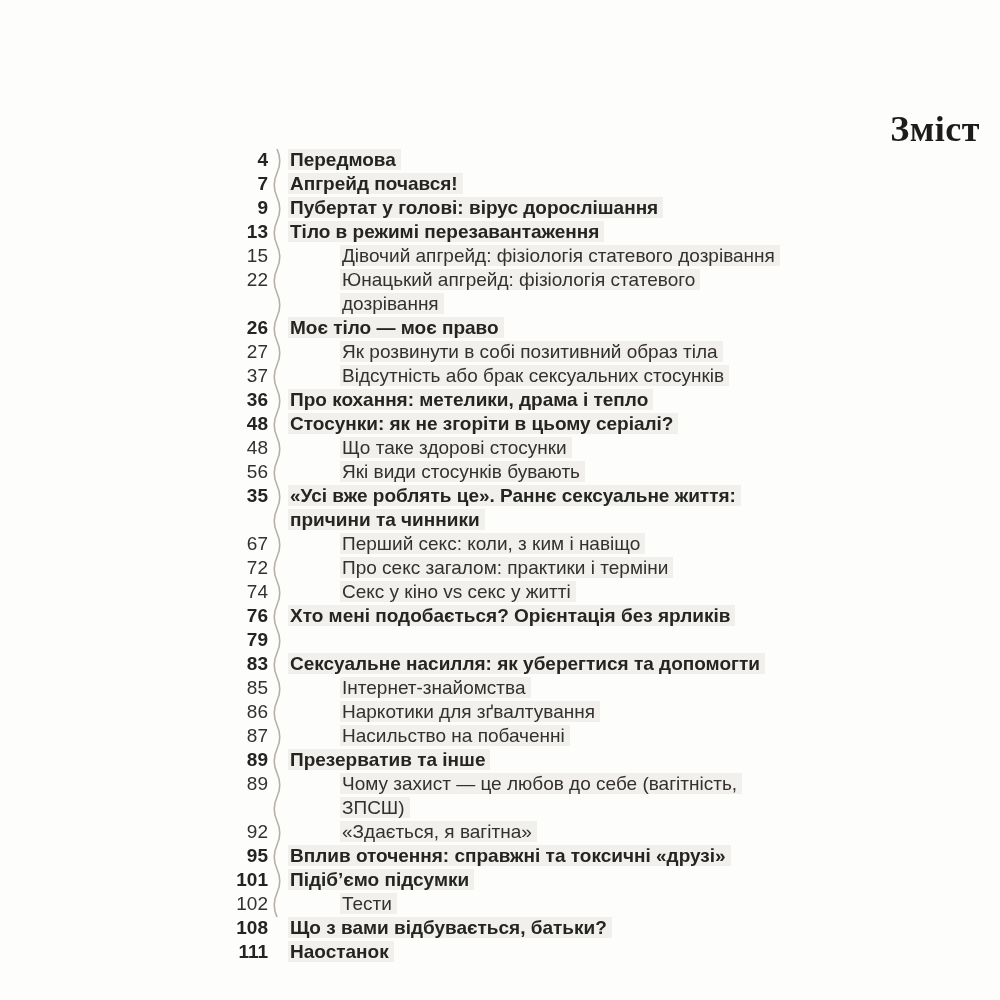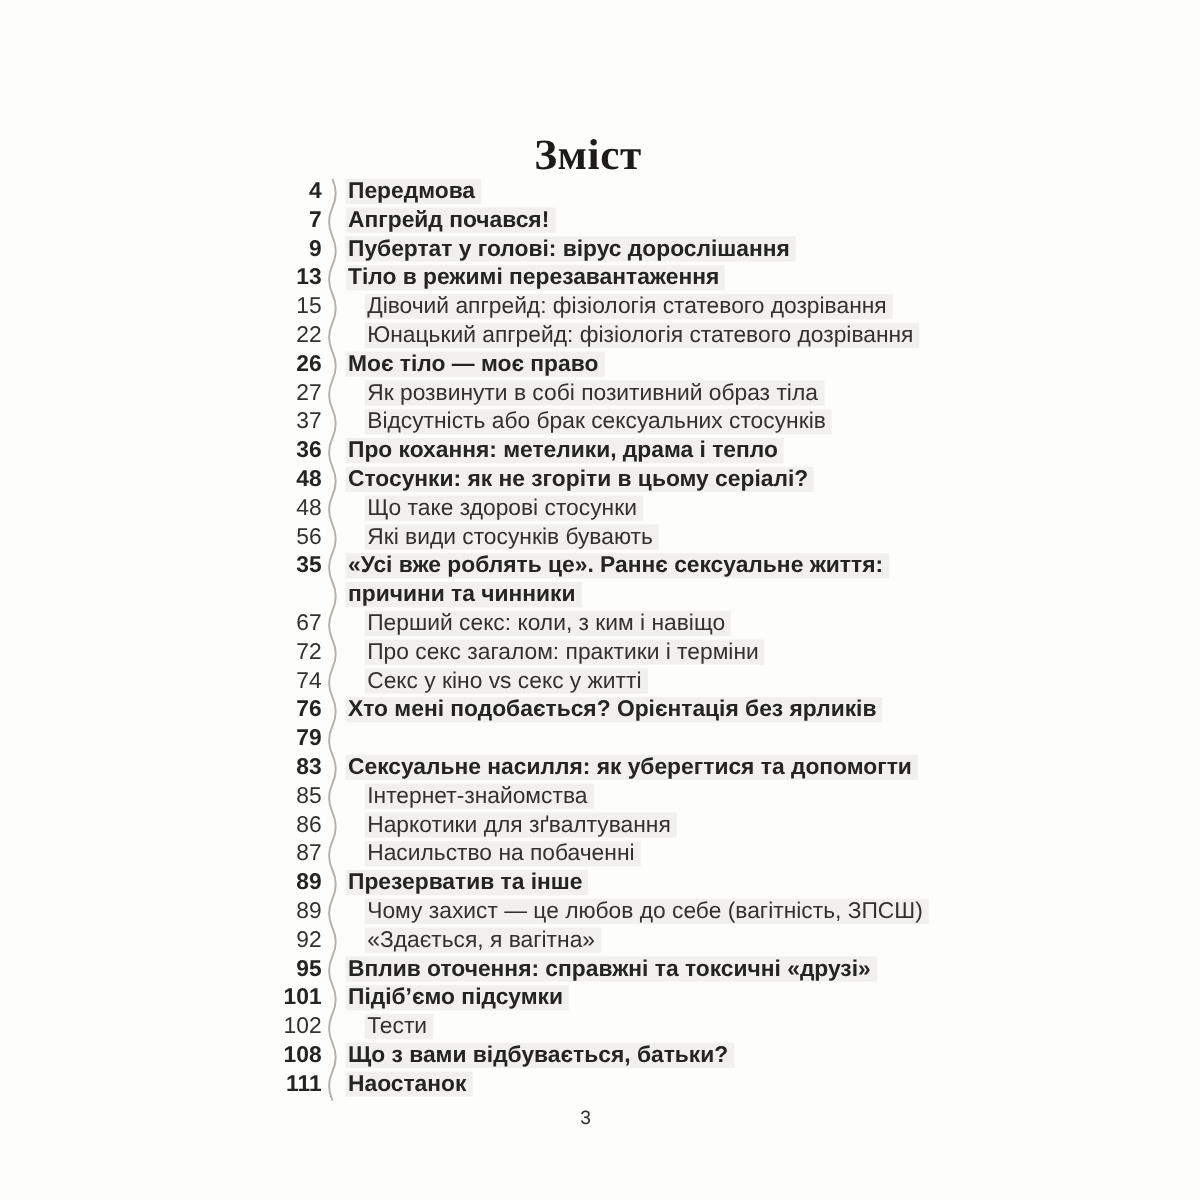--- a/index.html
+++ b/index.html
@@ -10,21 +10,21 @@
     background: #fdfdfc;
     font-family: "Liberation Sans", sans-serif;
     color: #262626;
     overflow: hidden;
   }
   .page-title {
     position: absolute;
     top: 84px;
     left: 0;
     width: 980px;
-    text-align: center;
+    text-align: right;
     font-family: "Liberation Serif", serif;
     font-weight: 700;
     font-size: 36px;
     letter-spacing: 0.5px;
     color: #1d1c1a;
   }
   .toc {
     position: absolute;
     left: 220px;
     top: 148px;
@@ -59,21 +59,21 @@
     margin-left: 22px;
   }
   .ttl-inner {
     background: #f1f0ed;
     padding: 0 5px 0 2px;
     margin-left: -2px;
     box-decoration-break: clone;
     text-align: right;
     -webkit-box-decoration-break: clone;
   }
-  .toc-row.sub { font-weight: 400; color: #333130; }
+  .toc-row.sub { font-weight: 400; color: #333130; gap: 36px; }
   .toc-row.sub .ttl { padding-left: 16px; }
   .folio {
     position: absolute;
     top: 924px;
     left: 0;
     width: 976px;
     text-align: center;
     font-size: 16px;
     color: #2e2d2b;
   }

